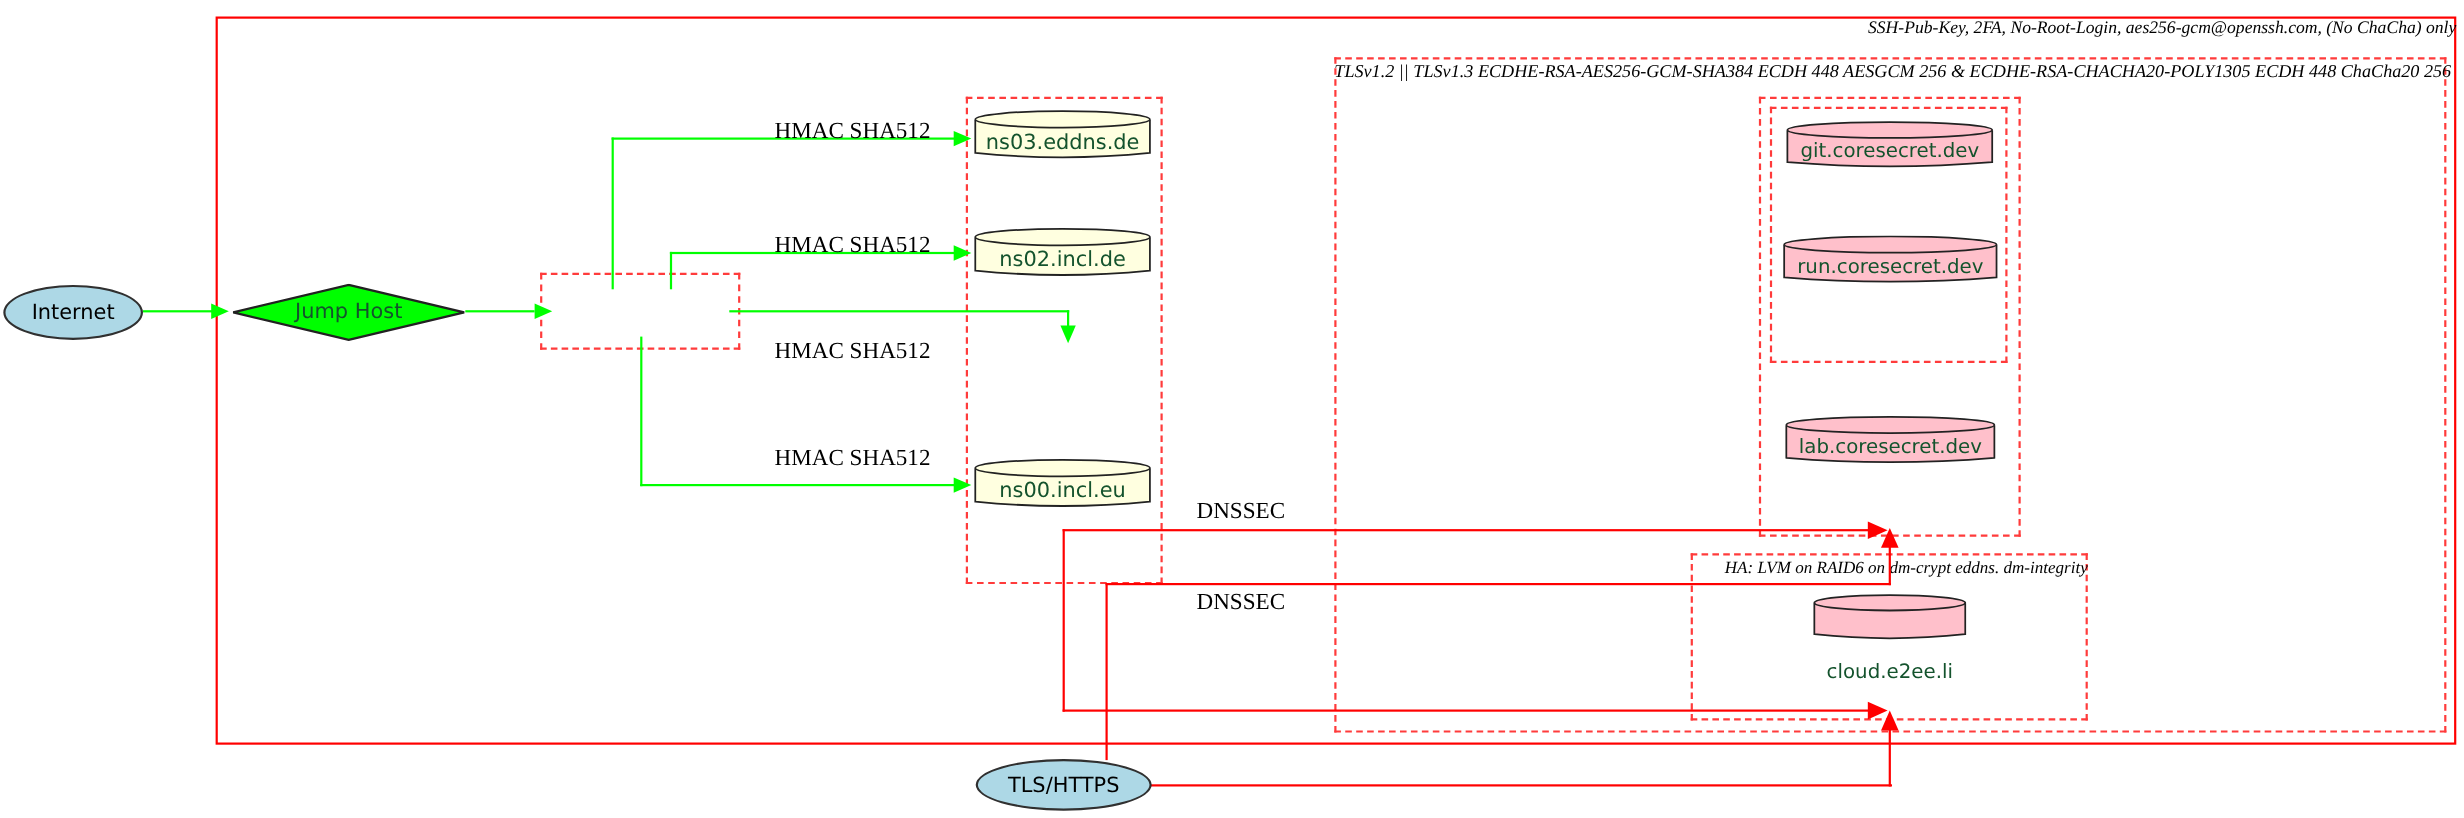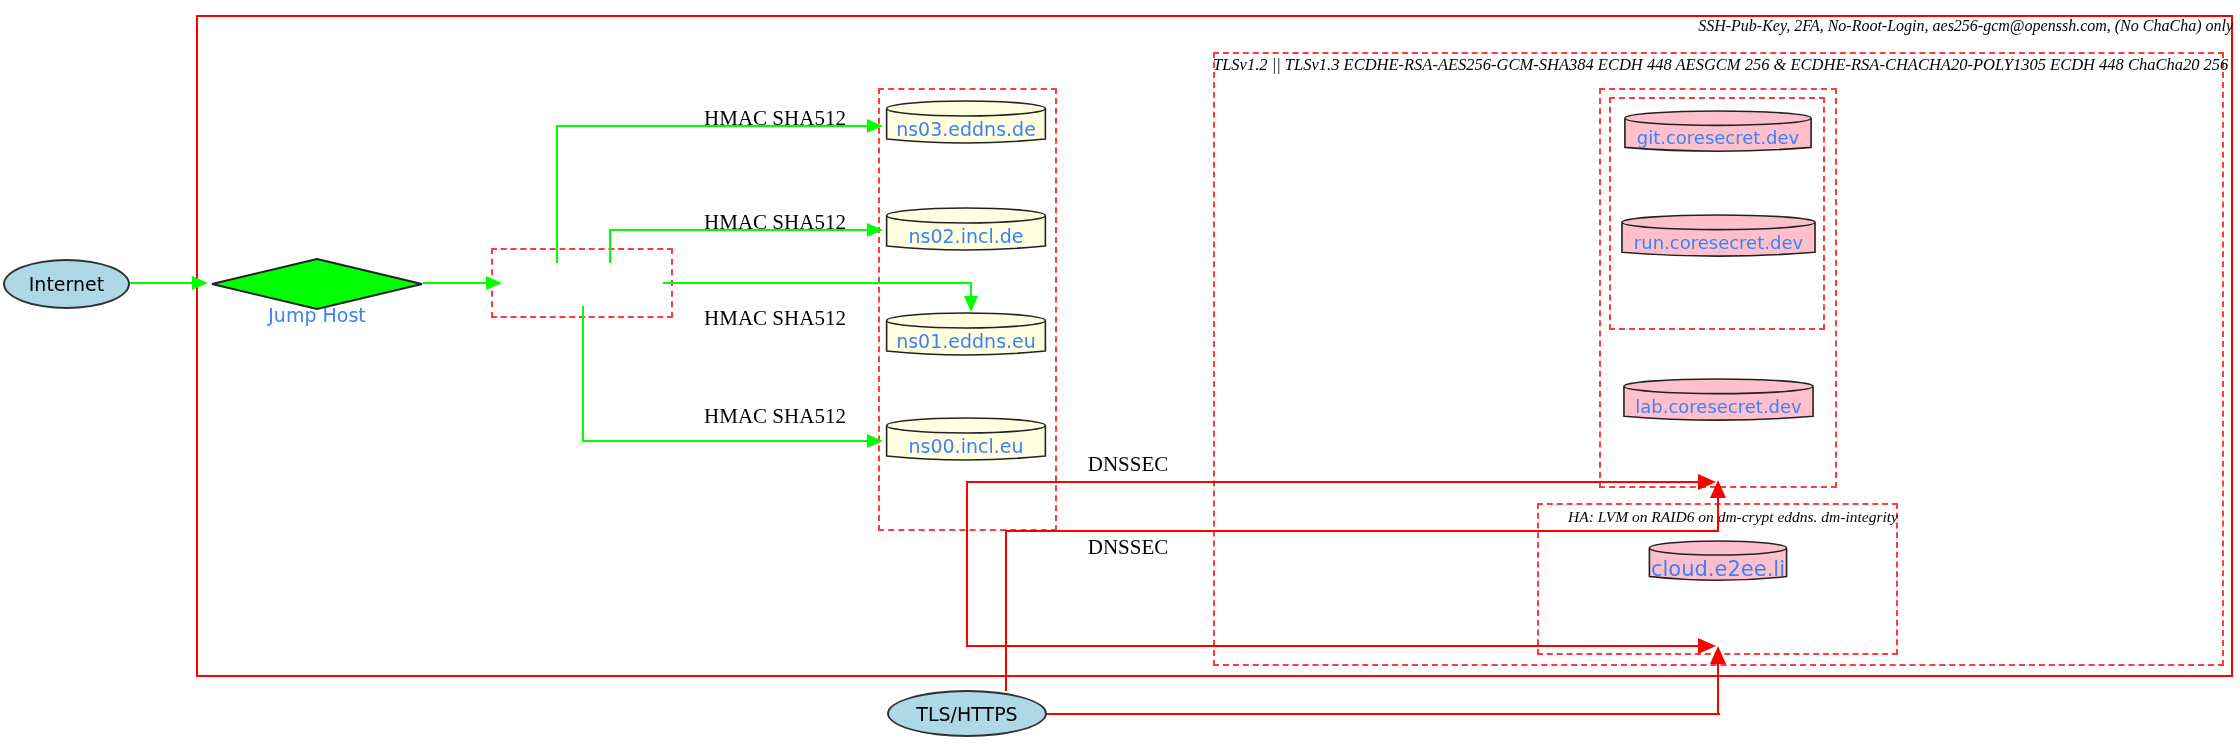--- a/index.html
+++ b/index.html
@@ -8,31 +8,31 @@
   
   .box{position:absolute;box-sizing:border-box;}
   .solid-red{border:2px solid #ff0000;}
   .dash-red{border:2px dashed #ff3b3b;}
   
   .clabel{position:absolute;text-align:right;color:#000;
           font-family:"Liberation Serif","DejaVu Serif",serif;white-space:nowrap;font-style:italic;}
   .elabel{position:absolute;text-align:center;color:#000;font-size:21px;
           font-family:"Liberation Serif","DejaVu Serif",serif;white-space:nowrap;}
   
-  .node-label{position:absolute;left:0;right:0;text-align:center;color:#3b82f6;
+  .node-label{position:absolute;left:0;right:0;text-align:center;color:#14532d;
               font-size:19px;white-space:nowrap;}
   .ellipse{position:absolute;border:2px solid #303030;border-radius:50%;
            background:#ADD8E6;display:flex;align-items:center;justify-content:center;
            font-size:19px;color:#000;box-sizing:border-box;}
   .cyl{position:absolute;}
   .cyl svg{position:absolute;left:0;top:0;width:100%;height:100%;}
   .cyl .node-label{top:38%;}
   .diamond{position:absolute;}
   .diamond svg{position:absolute;left:0;top:0;width:100%;height:100%;}
-  .diamond .node-label{top:14px;margin-top:32px;}
+  .diamond .node-label{top:14px;}
   
   .ln{position:absolute;}
   .g{background:#00ff00;}
   .r{background:#ff0000;}
   .arr{position:absolute;width:0;height:0;}
   .arr.gr{border-top:7px solid transparent;border-bottom:7px solid transparent;border-left:16px solid #00ff00;}
   .arr.gd{border-left:7px solid transparent;border-right:7px solid transparent;border-top:16px solid #00ff00;}
   .arr.rr{border-top:8px solid transparent;border-bottom:8px solid transparent;border-left:18px solid #ff0000;}
   .arr.ru{border-left:8px solid transparent;border-right:8px solid transparent;border-bottom:18px solid #ff0000;}
 </style>
@@ -118,27 +118,20 @@
   </div>
 
   <div class="cyl" style="left:885px;top:207px;width:162px;height:48px;">
     <svg viewBox="0 0 100 48" preserveAspectRatio="none">
       <path d="M1,9 L1,39 Q50,47 99,39 L99,9" fill="#FFFFE0" stroke="#222222" stroke-width="1.6" vector-effect="non-scaling-stroke"></path>
       <ellipse cx="50" cy="8.5" rx="49" ry="7.5" fill="#FFFFE0" stroke="#222222" stroke-width="1.6" vector-effect="non-scaling-stroke"></ellipse>
     </svg>
     <span class="node-label">ns02.incl.de</span>
   </div>
 
-  <div class="cyl" style="left:885px;top:312px;width:162px;height:48px;">
-    <svg viewBox="0 0 100 48" preserveAspectRatio="none">
-      <path d="M1,9 L1,39 Q50,47 99,39 L99,9" fill="#FFFFE0" stroke="#222222" stroke-width="1.6" vector-effect="non-scaling-stroke"></path>
-      <ellipse cx="50" cy="8.5" rx="49" ry="7.5" fill="#FFFFE0" stroke="#222222" stroke-width="1.6" vector-effect="non-scaling-stroke"></ellipse>
-    </svg>
-    <span class="node-label">ns01.eddns.eu</span>
-  </div>
 
   <div class="cyl" style="left:885px;top:417px;width:162px;height:48px;">
     <svg viewBox="0 0 100 48" preserveAspectRatio="none">
       <path d="M1,9 L1,39 Q50,47 99,39 L99,9" fill="#FFFFE0" stroke="#222222" stroke-width="1.6" vector-effect="non-scaling-stroke"></path>
       <ellipse cx="50" cy="8.5" rx="49" ry="7.5" fill="#FFFFE0" stroke="#222222" stroke-width="1.6" vector-effect="non-scaling-stroke"></ellipse>
     </svg>
     <span class="node-label">ns00.incl.eu</span>
   </div>
 
   <div class="cyl" style="left:1620px;top:214px;width:197px;height:47px;">
@@ -163,20 +156,20 @@
       <ellipse cx="50" cy="8.5" rx="49" ry="7.5" fill="#FFC0CB" stroke="#222222" stroke-width="1.6" vector-effect="non-scaling-stroke"></ellipse>
     </svg>
     <span class="node-label" style="font-size:18px;">lab.coresecret.dev</span>
   </div>
 
   <div class="cyl" style="left:1648px;top:540px;width:140px;height:45px;">
     <svg viewBox="0 0 100 48" preserveAspectRatio="none">
       <path d="M1,9 L1,39 Q50,47 99,39 L99,9" fill="#FFC0CB" stroke="#222222" stroke-width="1.6" vector-effect="non-scaling-stroke"></path>
       <ellipse cx="50" cy="8.5" rx="49" ry="7.5" fill="#FFC0CB" stroke="#222222" stroke-width="1.6" vector-effect="non-scaling-stroke"></ellipse>
     </svg>
-    <span class="node-label" style="font-size:21px;">cloud.e2ee.li</span>
+    <span class="node-label" style="font-size:18px;margin-top:43px;">cloud.e2ee.li</span>
   </div>
 
   <div class="ellipse" style="left:887px;top:690px;width:160px;height:47px;">
     <span>TLS/HTTPS</span>
   </div>
 
 </div>
 
 </body></html>

